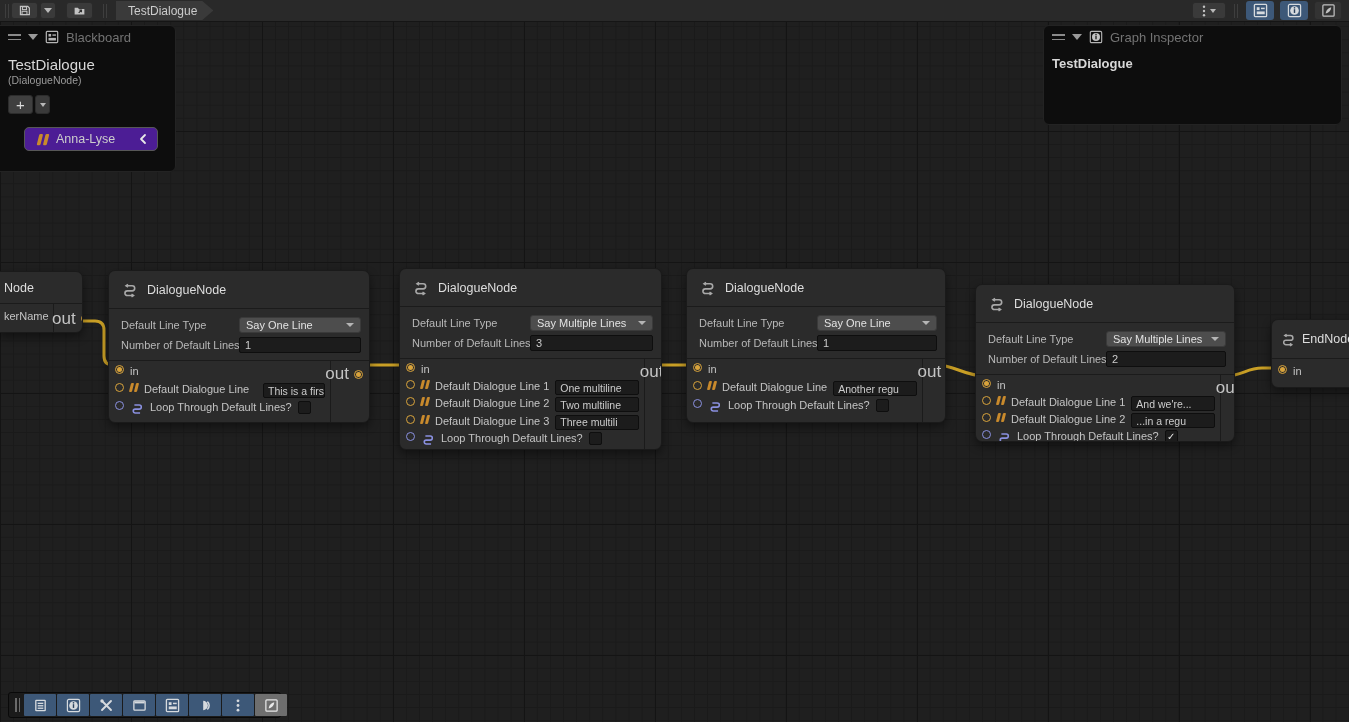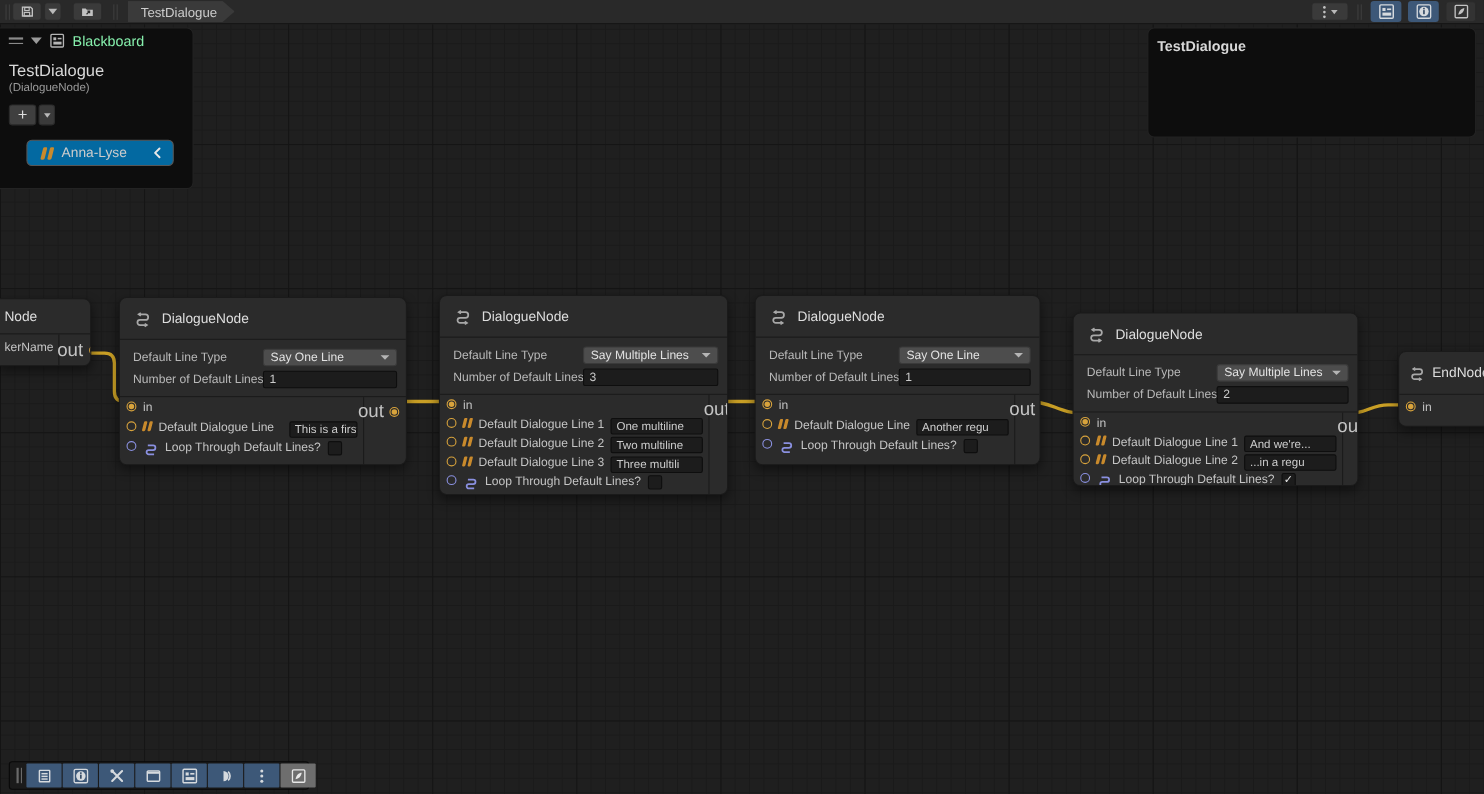--- a/index.html
+++ b/index.html
@@ -62,32 +62,32 @@
   .port.connected::after{content:"";position:absolute;left:1px;top:1px;right:1px;bottom:1px;border-radius:50%;background:var(--orange)}
   .port.purple{border-color:var(--purple)}
   .linefield{width:84px;height:15px;margin-left:auto;background:var(--field);border:1px solid var(--field-border);border-radius:2px;
     color:#cccccc;font-size:10.5px;display:flex;align-items:center;padding:0 4px;overflow:hidden;white-space:nowrap;flex:none}
   .checkbox{width:13px;height:13px;background:var(--field);border:1px solid var(--field-border);border-radius:2px;
     color:#e8e8e8;font-size:10px;line-height:11px;text-align:center;flex:none}
   .quote-icon{display:inline-flex;gap:2px;flex:none;transform:skewX(-14deg)}
   .quote-icon i{width:3px;height:9px;background:#c98a2c;border-radius:1px}
   
   .panel{position:absolute;background:#0d0d0d;border:1px solid #232323;border-radius:6px;z-index:5}
-  .panel-header{height:22px;display:flex;align-items:center;gap:7px;padding:0 8px;color:#86efac;font-size:13px;white-space:nowrap}
+  .panel-header{height:22px;display:flex;align-items:center;gap:7px;padding:0 8px;color:#737373;font-size:13px;white-space:nowrap}
   .drag-lines{display:flex;flex-direction:column;gap:3px;flex:none}
   .drag-lines i{width:13px;height:1.5px;background:#8a8a8a}
   .tri-down{width:0;height:0;border-left:5px solid transparent;border-right:5px solid transparent;border-top:6px solid #9a9a9a;flex:none}
   .bb-title{font-size:15px;color:#d8d8d8;padding:8px 8px 0}
   .bb-sub{font-size:10.5px;color:var(--txt-dim);padding:1px 8px 0}
   .bb-addrow{display:flex;align-items:center;padding:9px 8px 0}
   .bb-add{width:25px;height:19px;background:#3f3f3f;border:1px solid #2c2c2c;border-radius:3px;color:#dcdcdc;
     font-size:15px;display:flex;align-items:center;justify-content:center}
   .bb-addcaret{width:15px;height:19px;background:#3a3a3a;border:1px solid #2c2c2c;border-radius:3px;margin-left:2px;
     display:flex;align-items:center;justify-content:center}
-  .bb-pill{margin:13px 0 0 24px;width:134px;height:24px;background:#0369a1;border:1px solid #575757;border-radius:5px;
+  .bb-pill{margin:13px 0 0 24px;width:134px;height:24px;background:#4c1d95;border:1px solid #575757;border-radius:5px;
     display:flex;align-items:center;gap:9px;padding:0 9px 0 14px;font-size:12.5px;color:#cccccc}
   .pill-chev{margin-left:auto;flex:none;display:flex}
   .gi-title{font-size:13px;font-weight:bold;color:#d8d8d8;padding:8px 8px 0}
   
   .bottom-toolbar{position:absolute;left:8px;top:692px;width:273px;height:26px;background:#1b1b1b;
     border:1px solid #090909;border-radius:3px;display:flex;align-items:center;z-index:6;padding:0 2px}
   .handle{display:flex;gap:2px;margin:0 4px}
   .handle i{width:1.5px;height:14px;background:#6a6a6a}
   .bbtn{width:32px;height:22px;display:flex;align-items:center;justify-content:center;margin-right:1px;border-radius:1px;flex:none}
   .bbtn.active{background:var(--blue)}
@@ -426,20 +426,34 @@
     <span>Anna-Lyse</span>
     <span class="pill-chev">
       <svg width="10" height="12" viewBox="0 0 10 12">
           <polyline points="7,2 3,6 7,10" fill="none" stroke="#e8e8e8" stroke-width="1.8" stroke-linecap="round" stroke-linejoin="round"></polyline>
         </svg>
     </span>
   </div>
 </div>
 
 <div class="panel" style="left:1043px;top:25px;width:299px;height:100px">
+  <div class="panel-header">
+    <span class="drag-lines">
+        <i></i>
+        <i></i>
+      </span>
+    <span class="tri-down"></span>
+    <svg class="icon" width="14" height="14" viewBox="0 0 16 16">
+        <rect x="1.5" y="1.5" width="13" height="13" rx="1.5" fill="none" stroke="#b5b5b5" stroke-width="1.3"></rect>
+        <circle cx="8" cy="8" r="4.6" fill="#c2c2c2"></circle>
+        <rect x="7.25" y="6.6" width="1.5" height="4" fill="#1a1a1a"></rect>
+        <rect x="7.25" y="4.4" width="1.5" height="1.5" fill="#1a1a1a"></rect>
+      </svg>
+    <span>Graph Inspector</span>
+  </div>
   <div class="gi-title">TestDialogue</div>
 </div>
 
 <div class="top-toolbar">
   <span class="vsep"></span>
     <span class="vsep"></span>
   <div class="tbtn w26">
     <svg class="icon" width="13" height="13" viewBox="0 0 16 16">
         <path d="M3 3 h9 l2 2 v8 h-11 z" fill="none" stroke="#c2c2c2" stroke-width="1.5"></path>
         <rect x="5.5" y="3.5" width="5" height="3.4" fill="none" stroke="#c2c2c2" stroke-width="1.3"></rect>

